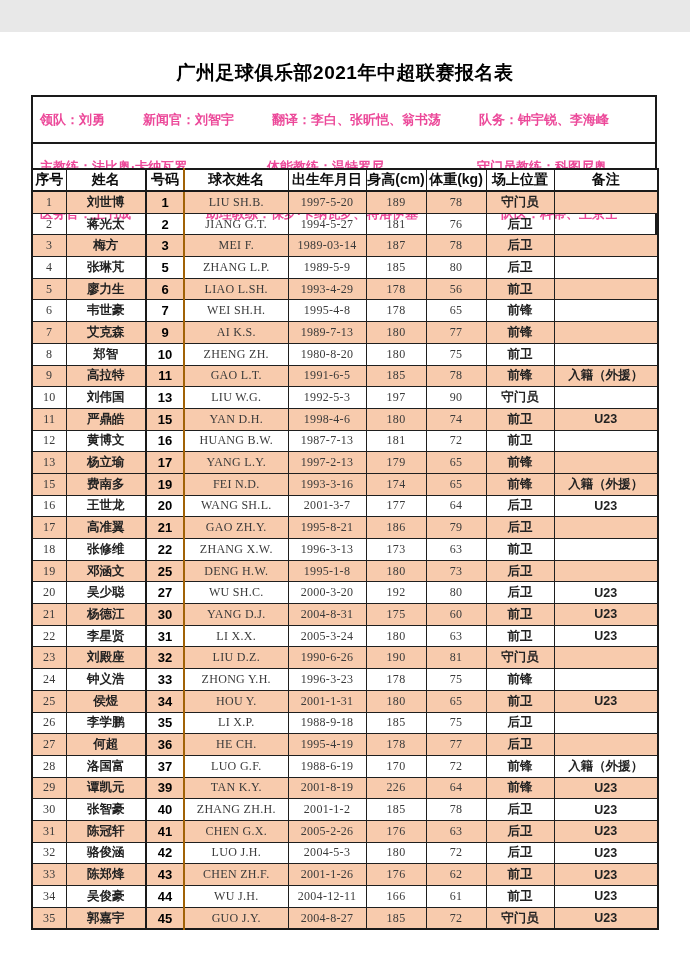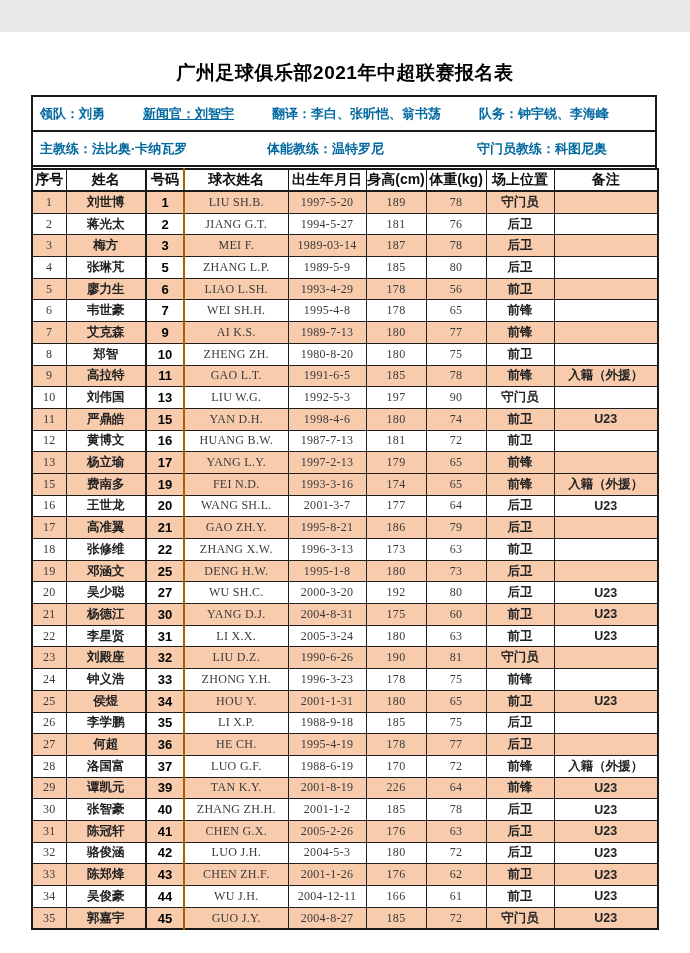--- a/index.html
+++ b/index.html
@@ -19,28 +19,28 @@
     font-weight:bold;font-size:19px;letter-spacing:0.5px;color:#000;
   }
   
   .staff-table{
     position:absolute;left:31px;top:63px;width:626px;
     border-collapse:collapse;table-layout:fixed;
   }
   .staff-table td{
     border:2px solid #1a1a1a;
     height:21px;
-    padding:6px 7px;
+    padding:12px 7px;
     font-family:"Liberation Sans", sans-serif;
-    font-weight:bold;font-size:13px;color:#0369a1;
+    font-weight:bold;font-size:13px;color:#ec4899;
     white-space:nowrap;overflow:hidden;
   }
   .staff-line{display:flex;align-items:center;}
   .staff-line span{display:inline-block;white-space:nowrap;}
-  .r1 .s0{width:103px;} .r1 .s1{width:129px;text-decoration:underline;} .r1 .s2{width:207px;}
+  .r1 .s0{width:103px;} .r1 .s1{width:129px;} .r1 .s2{width:207px;}
   .r2 .s0{width:227px;} .r2 .s1{width:210px;}
   .r3 .s0{width:166px;} .r3 .s1{width:295px;}
   
   .main-table{
     position:absolute;left:31px;top:136px;width:626px;
     border-collapse:collapse;table-layout:fixed;
     border:2px solid #1a1a1a;
   }
   .main-table th{
     border:1px solid #1a1a1a;

